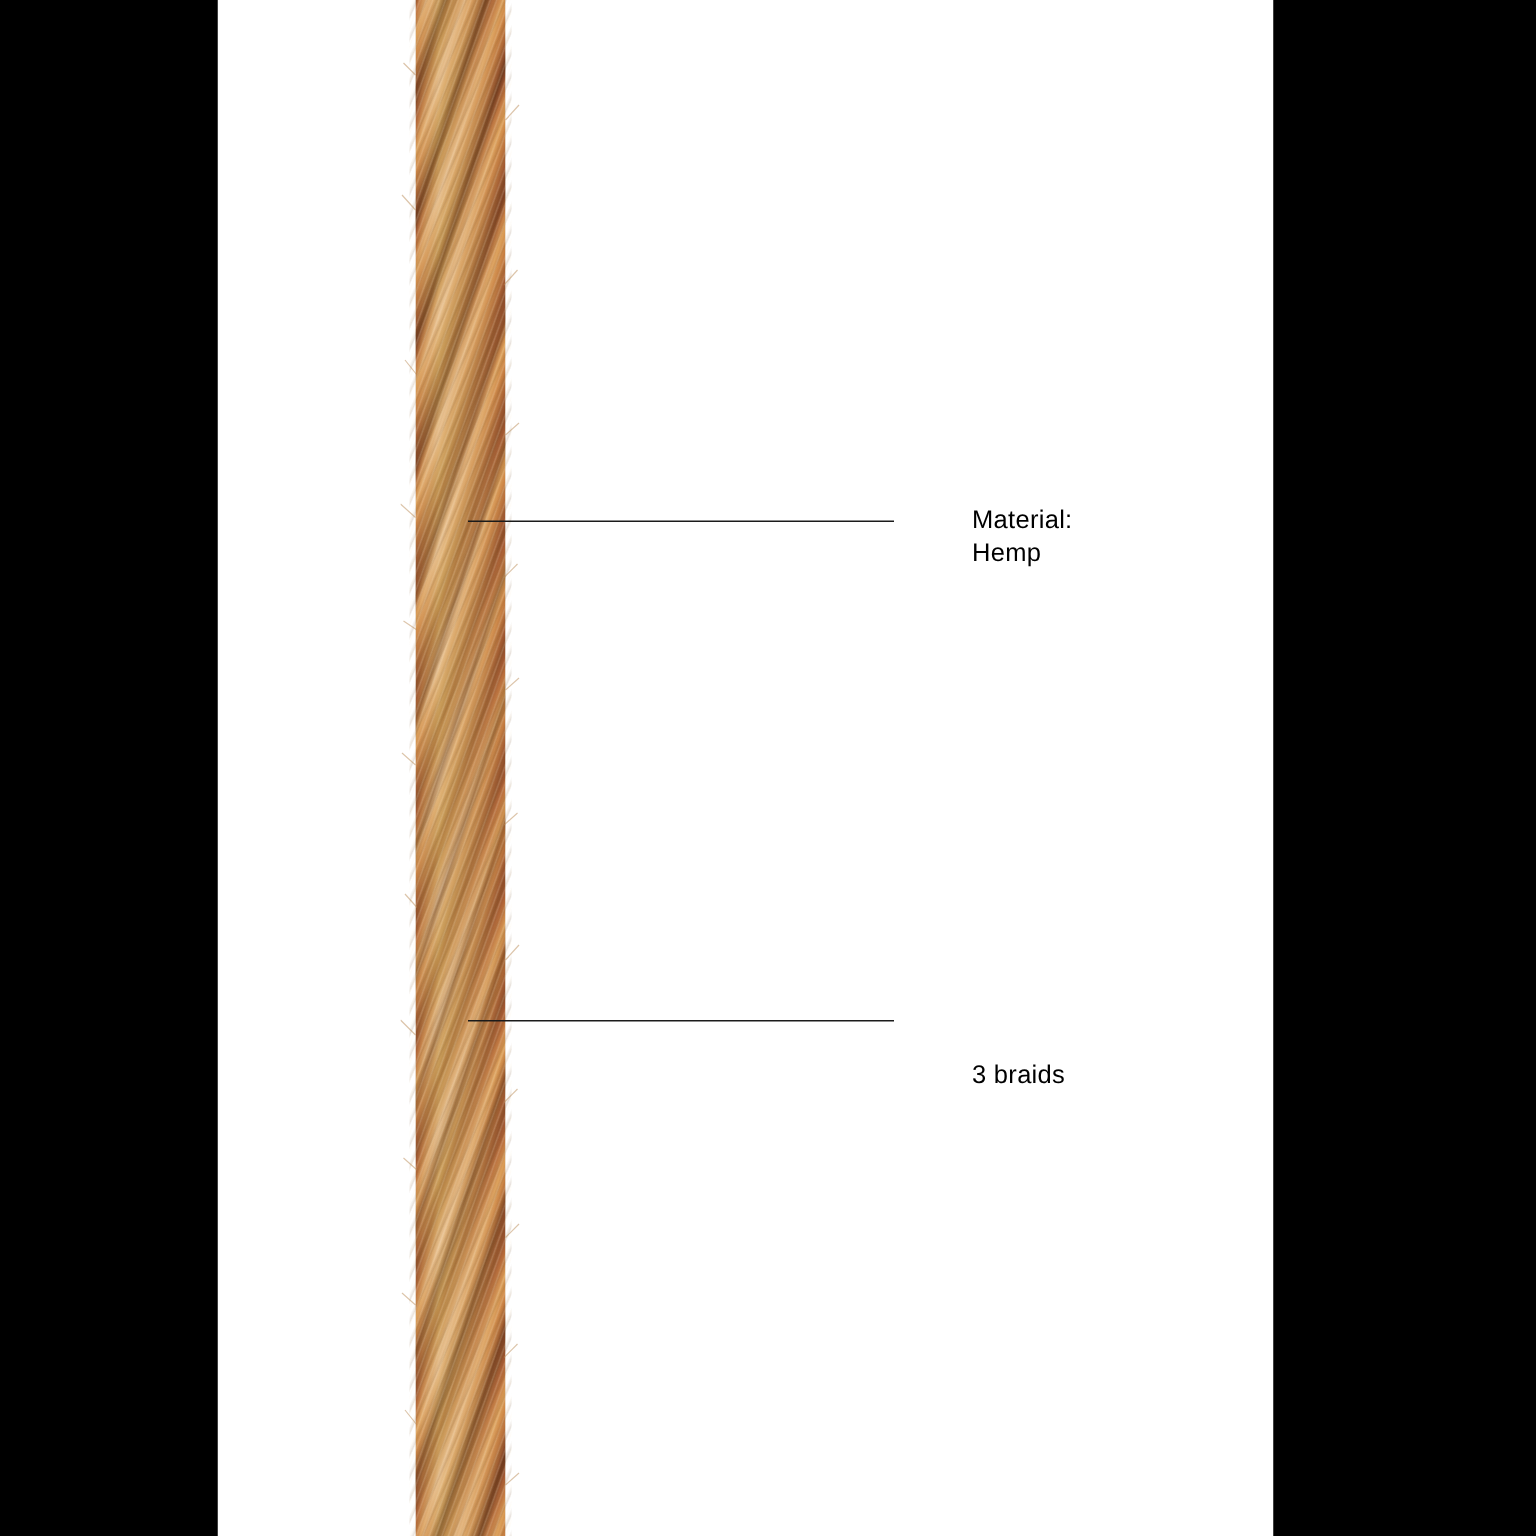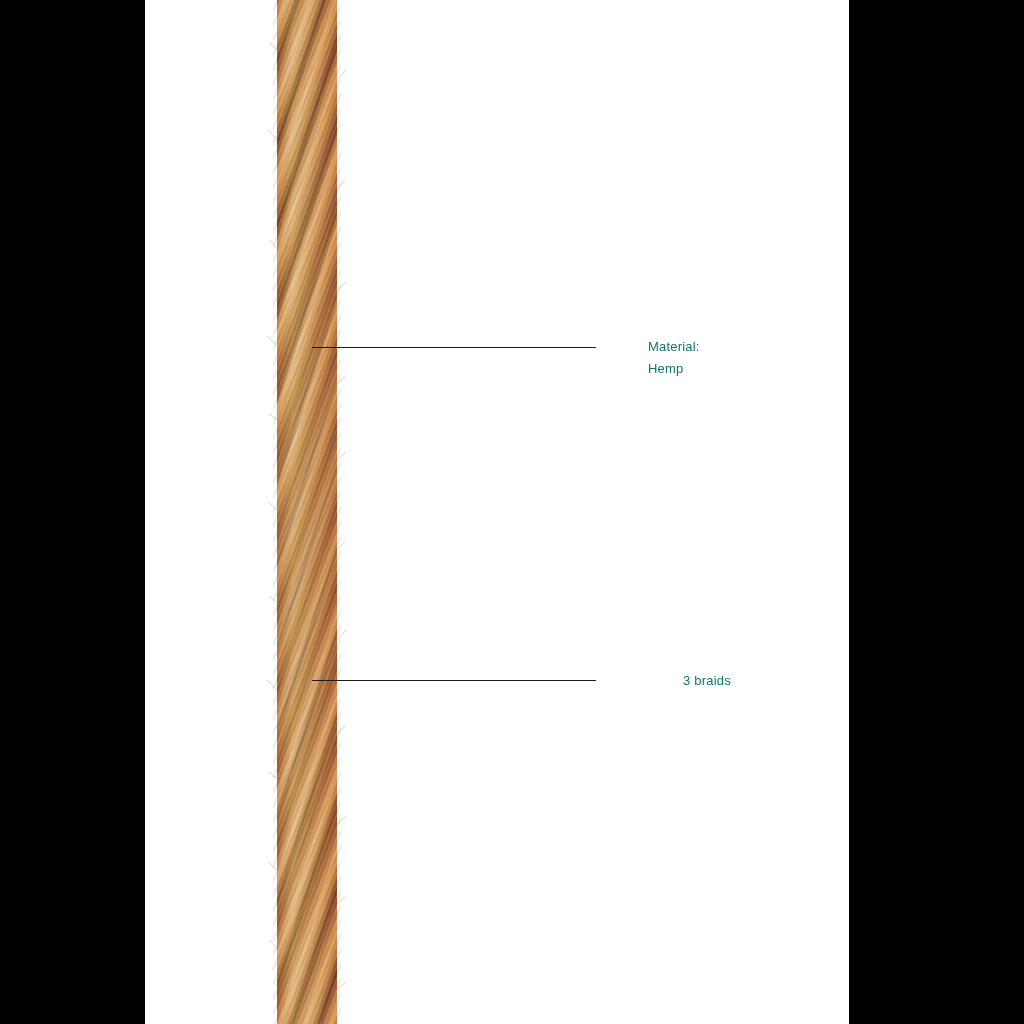--- a/index.html
+++ b/index.html
@@ -119,22 +119,22 @@
   }
 
   
   .leader {
     position: absolute;
     height: 0;
     border-top: 1.3px solid #1b1b1b;
   }
   .callout-text {
     position: absolute;
-    color: #0f766e;
-    font-size: 13px;
+    color: #000000;
+    font-size: 17px;
     line-height: 22px;
     letter-spacing: 0.2px;
     white-space: pre-line;
   }
 </style>
 </head>
 <body>
 
 <div id="stage">
 
@@ -170,20 +170,20 @@
             <path d="M70 1000 L79 992"></path>
         </g>
       </svg>
     </div>
 
     <div class="leader" style="left:167px; top:347px; width:284px;"></div>
     <div class="callout-text" style="left:503px; top:336px;">Material:
 Hemp</div>
 
     <div class="leader" style="left:167px; top:680px; width:284px;"></div>
-    <div class="callout-text" style="left:503px; top:670px;margin-left:35px;">3 braids</div>
+    <div class="callout-text" style="left:503px; top:706px;">3 braids</div>
 
   </div>
 
   <div class="letterbox" id="letterbox-left"></div>
   <div class="letterbox" id="letterbox-right"></div>
 
 </div>
 
 </body></html>

